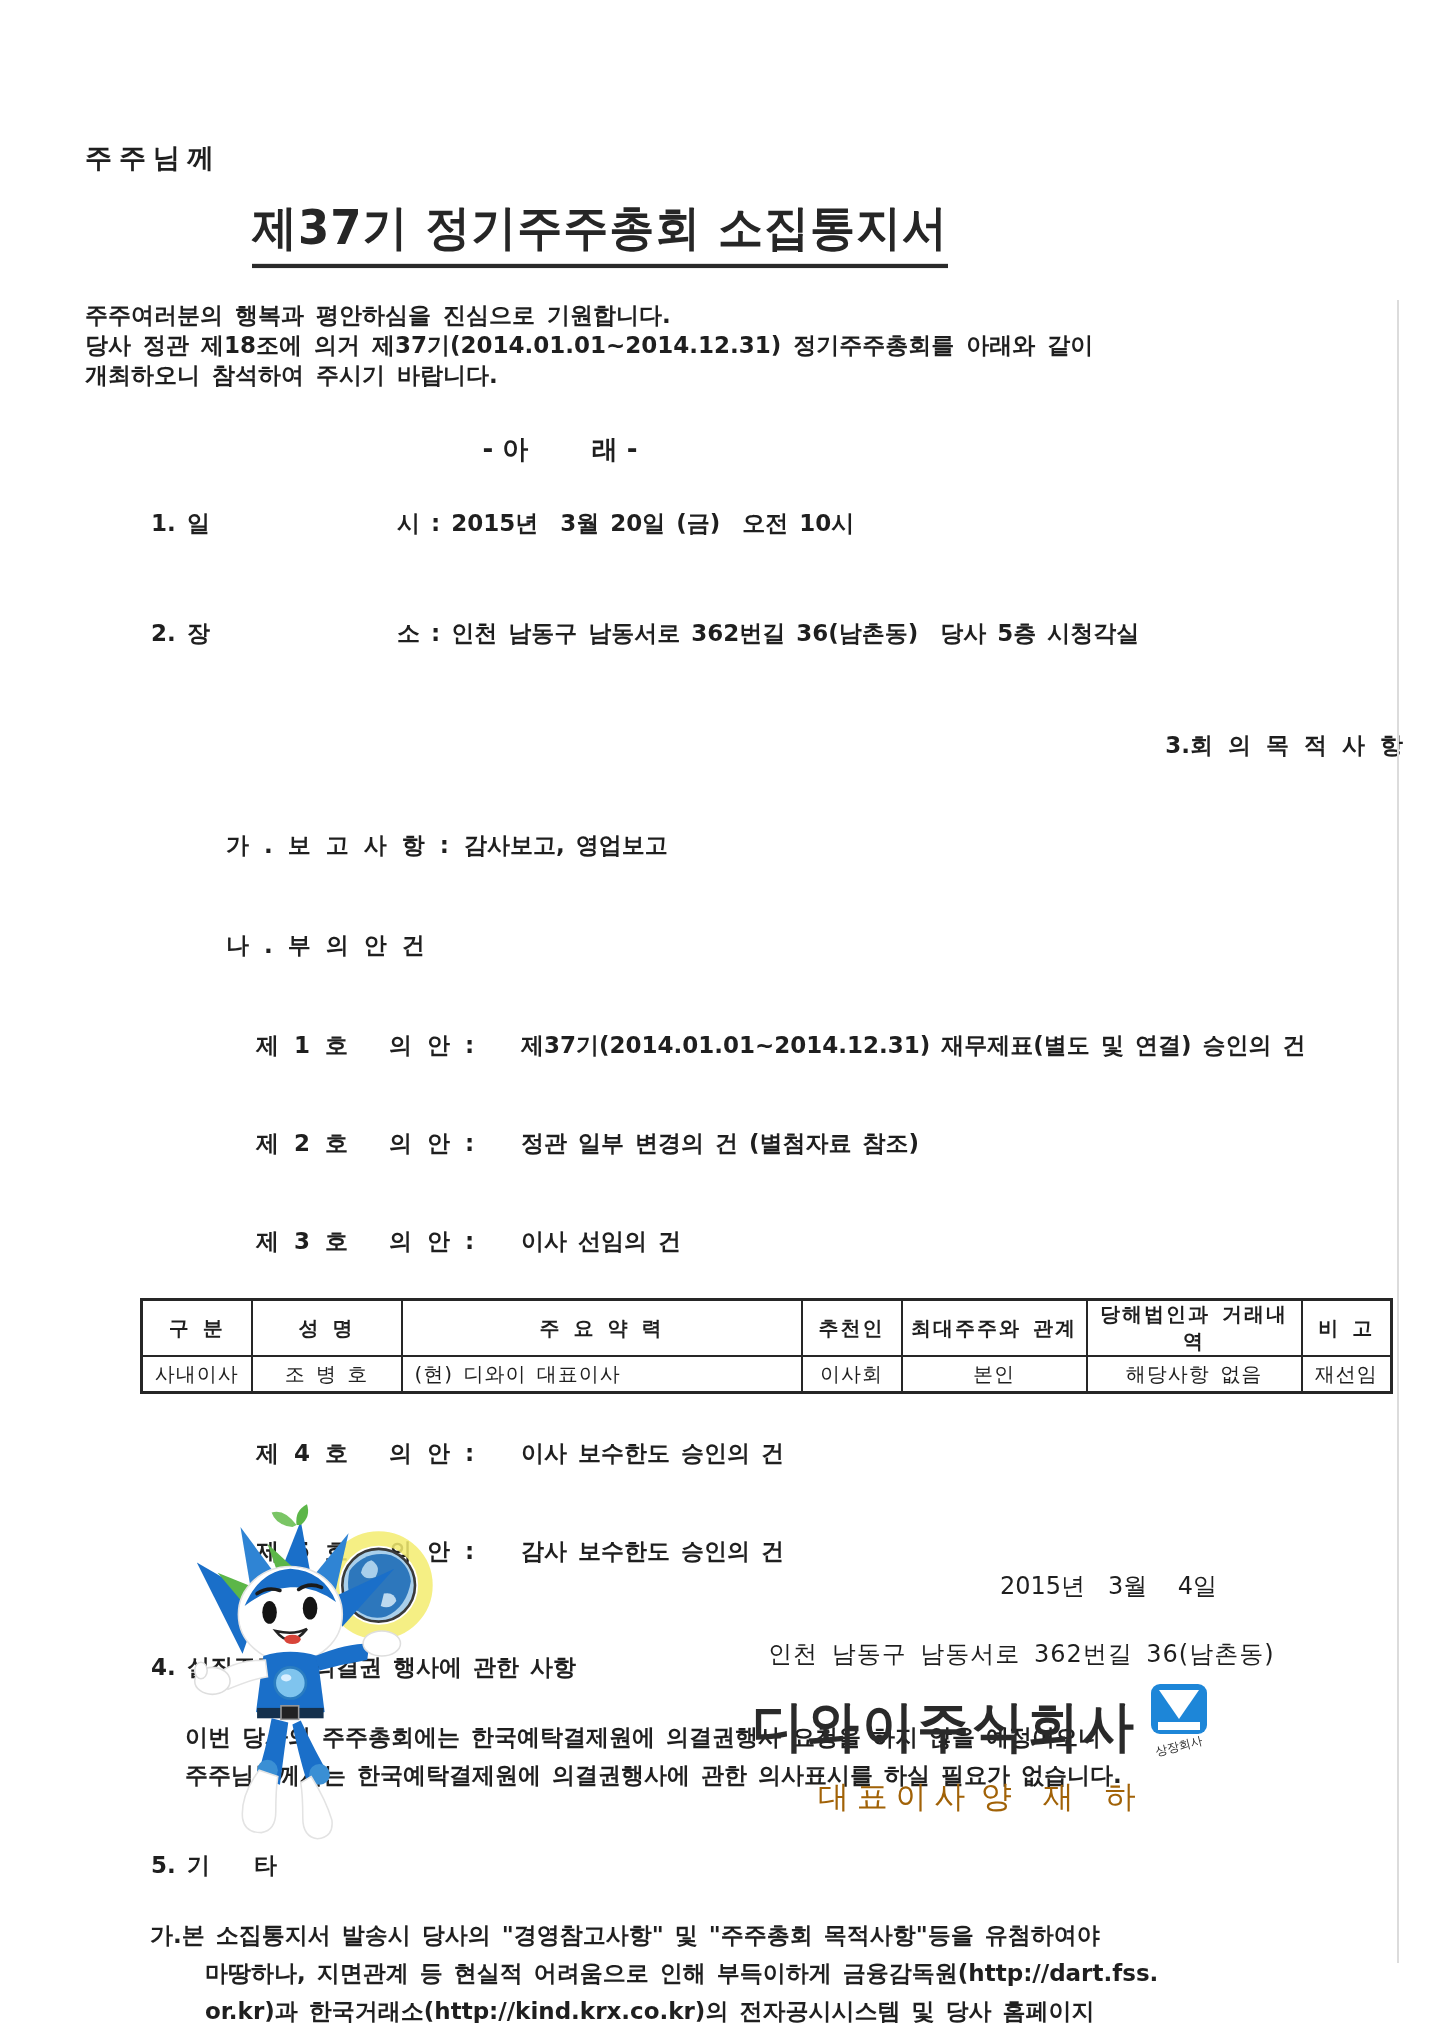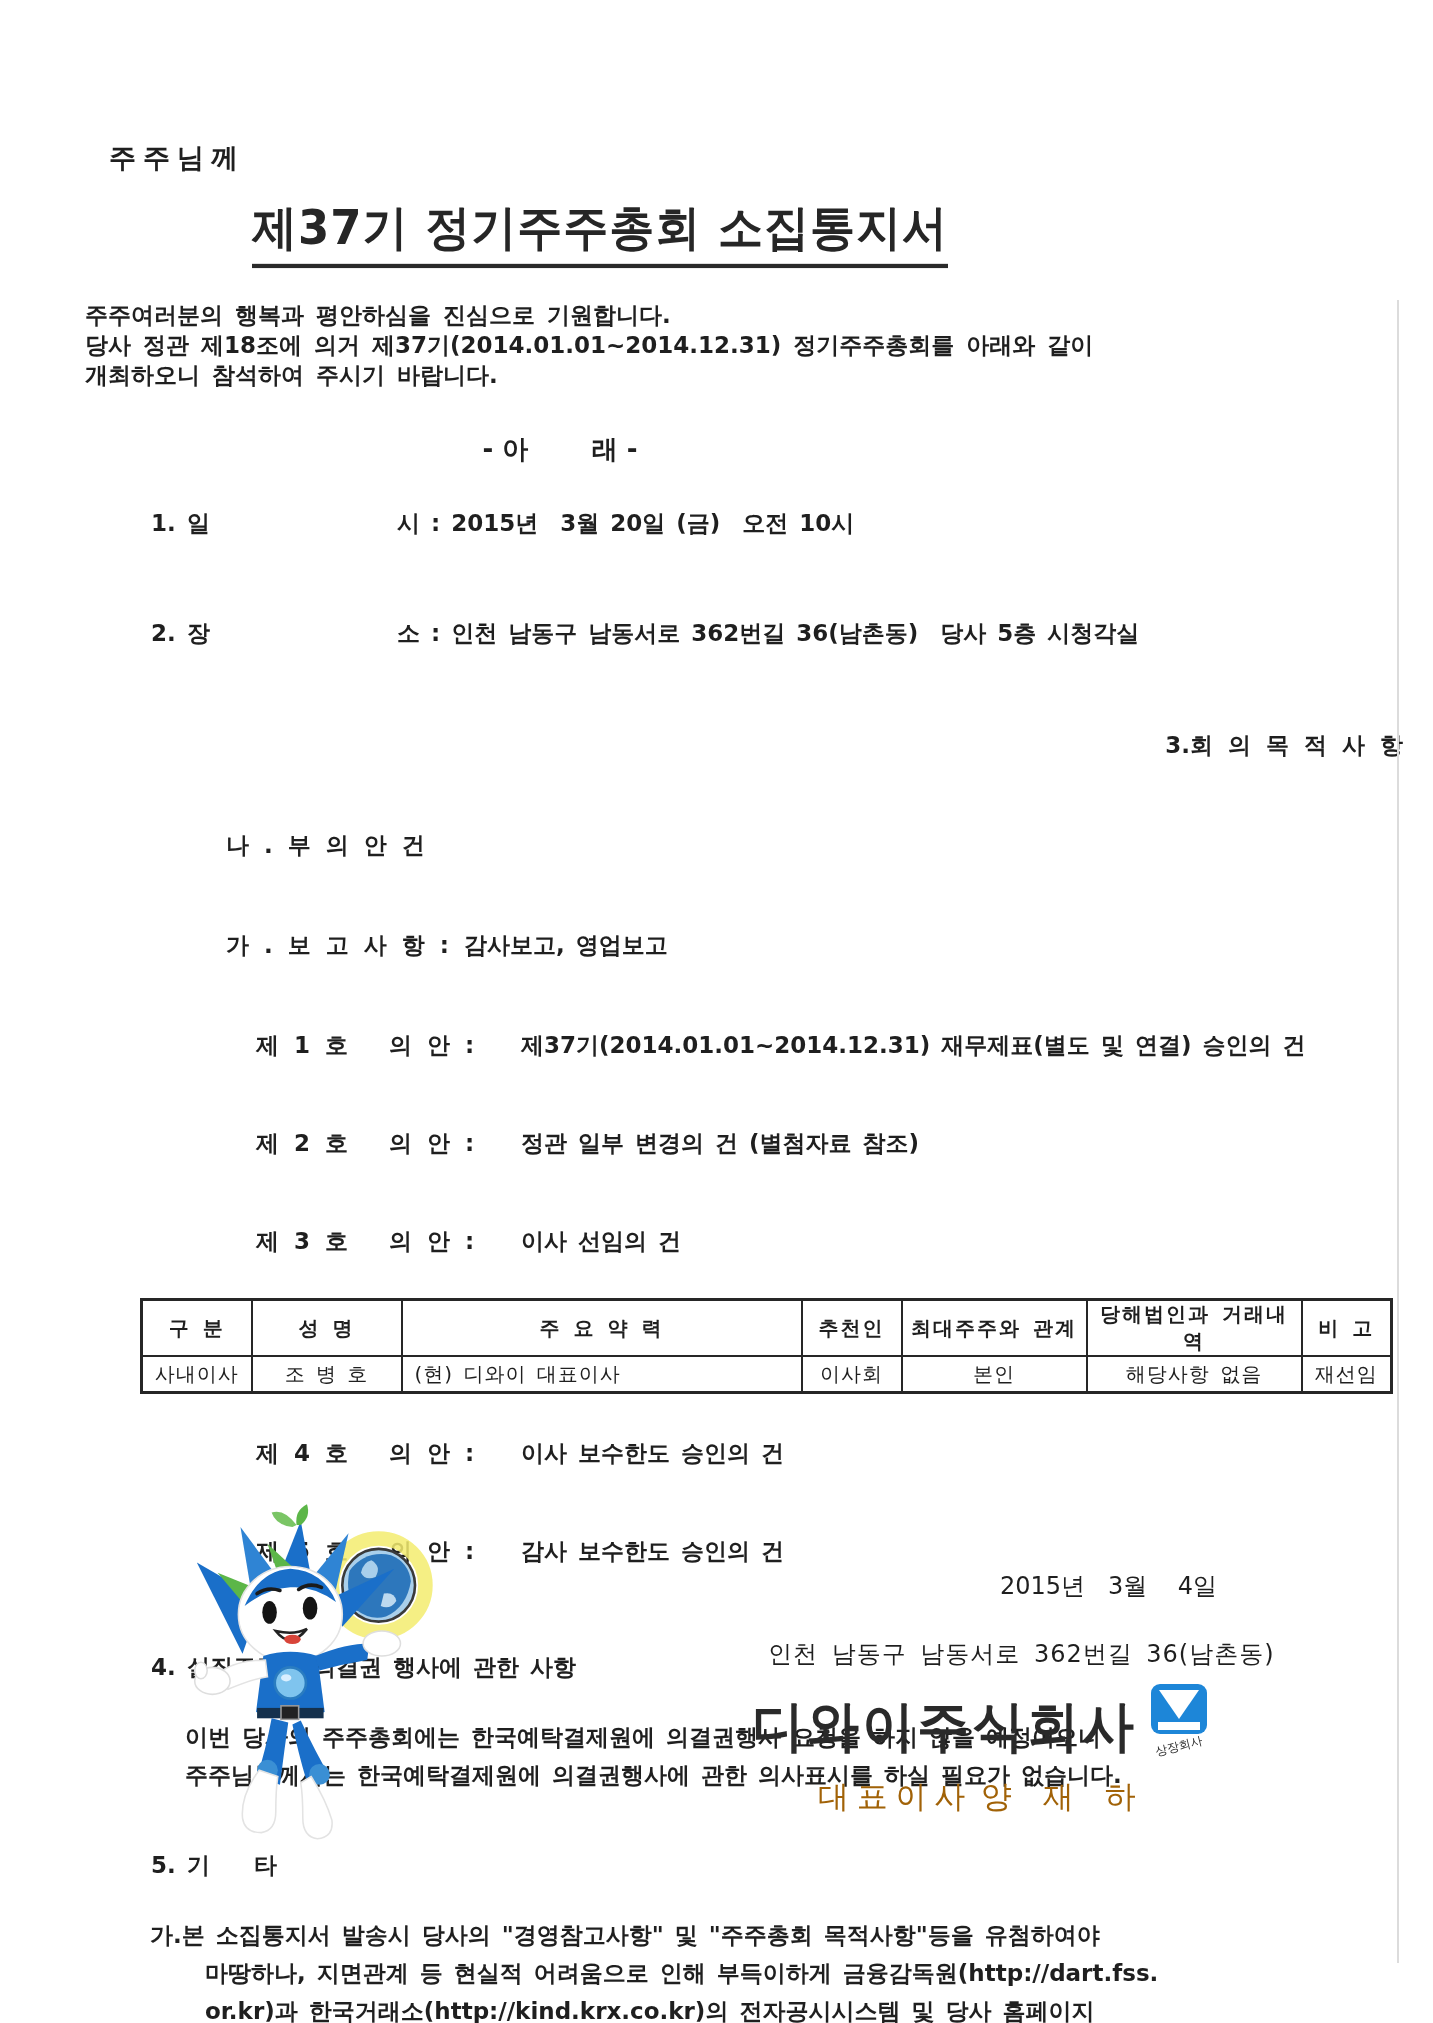--- a/index.html
+++ b/index.html
@@ -9,21 +9,21 @@
     background:#ffffff;
     font-family:"DejaVu Sans",sans-serif;
     color:#1f1f1f;
     overflow:hidden;
   }
   .pre{white-space:pre;}
   .scan-edge{position:absolute;right:34px;top:300px;bottom:60px;width:2px;background:#dcdcdc;}
 
   .salutation{
     position:absolute;left:85px;top:140px;
-    font-size:27px;font-weight:bold;letter-spacing:7px;margin-left:24px;
+    font-size:27px;font-weight:bold;letter-spacing:7px;
   }
   .doc-title{
     position:absolute;left:252px;top:196px;
     font-size:45px;font-weight:900;letter-spacing:1px;
     border-bottom:4px solid #2a2a2a;padding-bottom:4px;
     transform:scaleY(1.06);transform-origin:top left;
     color:#262626;
   }
   .intro{
     position:absolute;left:85px;top:300px;width:1140px;
@@ -112,25 +112,25 @@
 
     <div class="line mt20">
       <span class="no">2.</span><span class="ilabel">장</span><span>소 : </span><span>인천 남동구 남동서로 362번길 36(남촌동)  당사 5층 시청각실</span>
     </div>
 
     <div class="line mt22">
       <span class="no">3.</span><span class="ls2">회 의 목 적 사 항</span>
     </div>
 
     <div class="line mt10 ind-sub">
+      <span class="ls2">가 . 보 고 사 항 : </span><span>감사보고, 영업보고</span>
+    </div>
+
+    <div class="line mt10 ind-sub">
       <span class="ls2">나 . 부 의 안 건</span>
-    </div>
-
-    <div class="line mt10 ind-sub">
-      <span class="ls2">가 . 보 고 사 항 : </span><span>감사보고, 영업보고</span>
     </div>
 
     <div class="line mt10 ind-agenda">
       <span class="agenda-label">제 1 호   의 안 : </span><span>제37기(2014.01.01~2014.12.31) 재무제표(별도 및 연결) 승인의 건</span>
     </div>
     <div class="line mt8 ind-agenda">
       <span class="agenda-label">제 2 호   의 안 : </span><span>정관 일부 변경의 건 (별첨자료 참조)</span>
     </div>
     <div class="line mt8 ind-agenda">
       <span class="agenda-label">제 3 호   의 안 : </span><span>이사 선임의 건</span>

